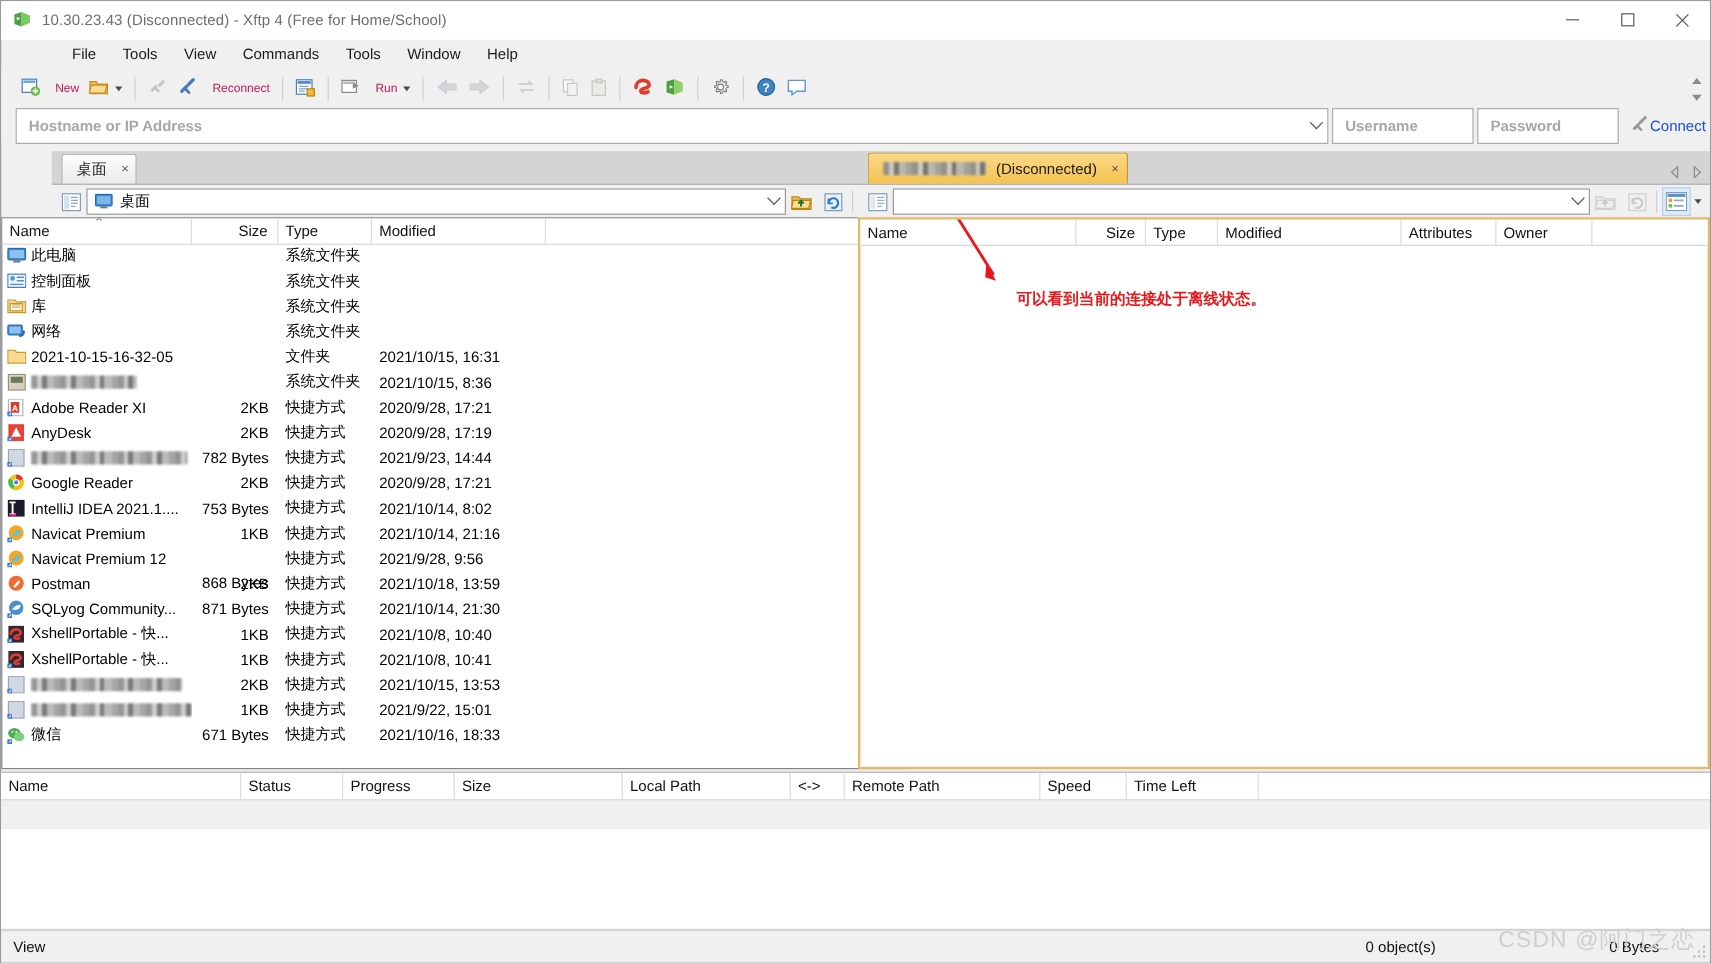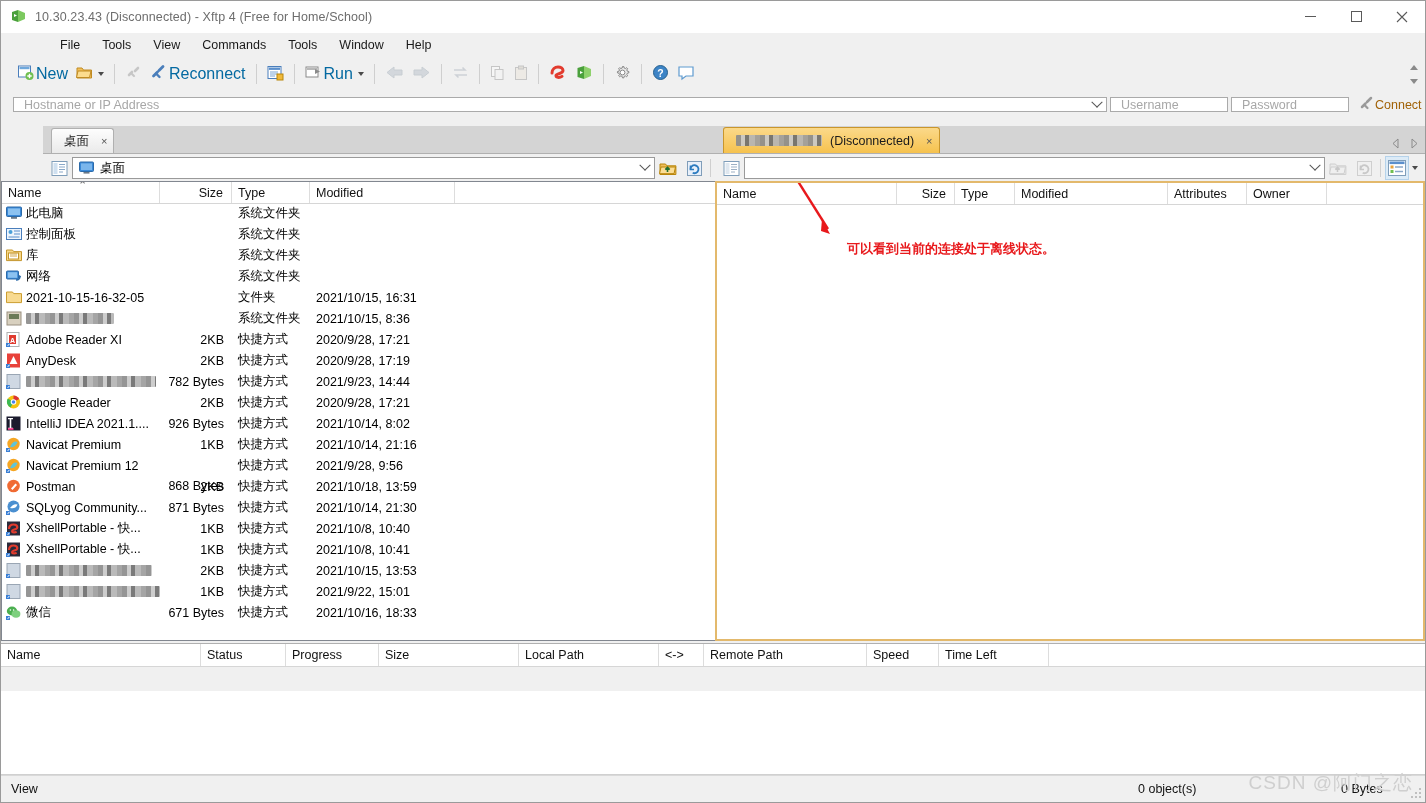--- a/index.html
+++ b/index.html
@@ -26,43 +26,43 @@
   
   .menubar{height:24px;background:#f0f0f0;display:flex;align-items:center;
            padding-left:16px;border-bottom:1px solid #f0f0f0;margin-left:32px;}
   .menuitem{padding:3px 11px;font-size:12.5px;color:#1a1a1a;cursor:default;}
 
   
   .toolbar{height:32px;background:#f0f0f0;display:flex;align-items:center;
            padding-left:12px;position:relative;}
   .tb{display:flex;align-items:center;height:26px;padding:0 4px;cursor:default;}
   .tb.dis{opacity:.4;}
-  .tb-label{margin-left:2px;font-size:16px;color:#0369a1;}
+  .tb-label{margin-left:12px;font-size:10px;color:#be185d;}
   .tb-sep{width:1px;height:20px;background:#cfcfcf;margin:0 6px;}
   .caret{width:0;height:0;border-left:3.5px solid transparent;border-right:3.5px solid transparent;
          border-top:4px solid #4a4a4a;margin-left:5px;}
   .tb-scroll{position:absolute;right:4px;top:0;height:32px;width:14px;
              display:flex;flex-direction:column;justify-content:center;align-items:center;}
   .tb-scroll .a{width:0;height:0;border-left:4px solid transparent;border-right:4px solid transparent;}
   .tb-scroll .up{border-bottom:5px solid #8a8a8a;margin-bottom:9px;}
   .tb-scroll .dn{border-top:5px solid #8a8a8a;}
 
   
   .connbar{height:29px;background:#f0f0f0;display:flex;align-items:center;padding:0 4px 0 12px;}
-  .fld{height:15px;background:#fff;border:1px solid #aaa;display:flex;align-items:center;
-       box-sizing:border-box;}
+  .fld{height:30px;background:#fff;border:1px solid #aaa;display:flex;align-items:center;
+       box-sizing:border-box;font-weight:bold;}
   .fld .ph{color:#a7a7a7;font-size:12.5px;padding-left:10px;}
   .host{flex:0 0 1094px;}
   .combo-arrow{margin-left:auto;width:18px;display:flex;align-items:center;justify-content:center;}
   .chev{width:7px;height:7px;border-right:1.5px solid #555;border-bottom:1.5px solid #555;
         transform:rotate(45deg) translate(-2px,-2px);}
   .user{flex:0 0 118px;margin-left:3px;}
   .pass{flex:0 0 118px;margin-left:3px;}
   .connect{display:flex;align-items:center;margin-left:10px;cursor:default;}
-  .connect .lbl{font-size:12.5px;color:#a16207;margin-left:0;}
+  .connect .lbl{font-size:12.5px;color:#1d4ed8;margin-left:0;}
 
   
   .panes{position:absolute;left:0;top:125px;right:0;height:515px;}
   .pane{position:absolute;top:0;bottom:0;}
   .pane-left{left:0;width:712px;padding-left:42px;}
   .pane-right{left:714px;right:0;}
 
   .tabstrip{height:27px;background:#d4d4d4;position:relative;display:flex;align-items:flex-end;
             border-bottom:1px solid #b0b0b0;}
   .tab{height:25px;display:flex;align-items:center;padding:0 6px 0 12px;
@@ -590,21 +590,21 @@
             </div>
             <div class="row">
               <div class="cell name" style="width: 158px;">
                 <span class="ficon"><svg width="16" height="15" viewBox="0 0 16 15">
                     <rect x="0.5" y="0.5" width="14" height="14" fill="#1b1b2e"></rect>
                     <path d="M2 2 h5 v1.3 h-1.7 v8.4 h1.7 v1.3 h-5 v-1.3 h1.7 v-8.4 h-1.7 z" fill="#fff"></path>
                     <rect x="2" y="12.2" width="5.5" height="1.6" fill="#ff318c"></rect>
                   </svg></span>
                 <span>IntelliJ IDEA 2021.1....</span>
               </div>
-              <div class="cell r" style="width: 72px;">926 Bytes</div>
+              <div class="cell r" style="width: 72px;">753 Bytes</div>
               <div class="cell l" style="width: 78px;">快捷方式</div>
               <div class="cell l" style="width: 145px;">2021/10/14, 8:02</div>
             </div>
             <div class="row">
               <div class="cell name" style="width: 158px;">
                 <span class="ficon"><svg width="16" height="15" viewBox="0 0 16 15">
                     <circle cx="7.5" cy="7" r="6.2" fill="#f5a623"></circle>
                     <path d="M4 10 q3.5-7 7.5-5 q-2 6 -7.5 5 z" fill="#5ec4d8"></path>
                     <path d="M0 11 l4 0 l0 4 l-4 0 z" fill="#3a7fd5"></path>
                     <path d="M1 13.8 l2.4-2.4 l0 1.2 l-1.2 1.2 z" fill="#fff"></path>

